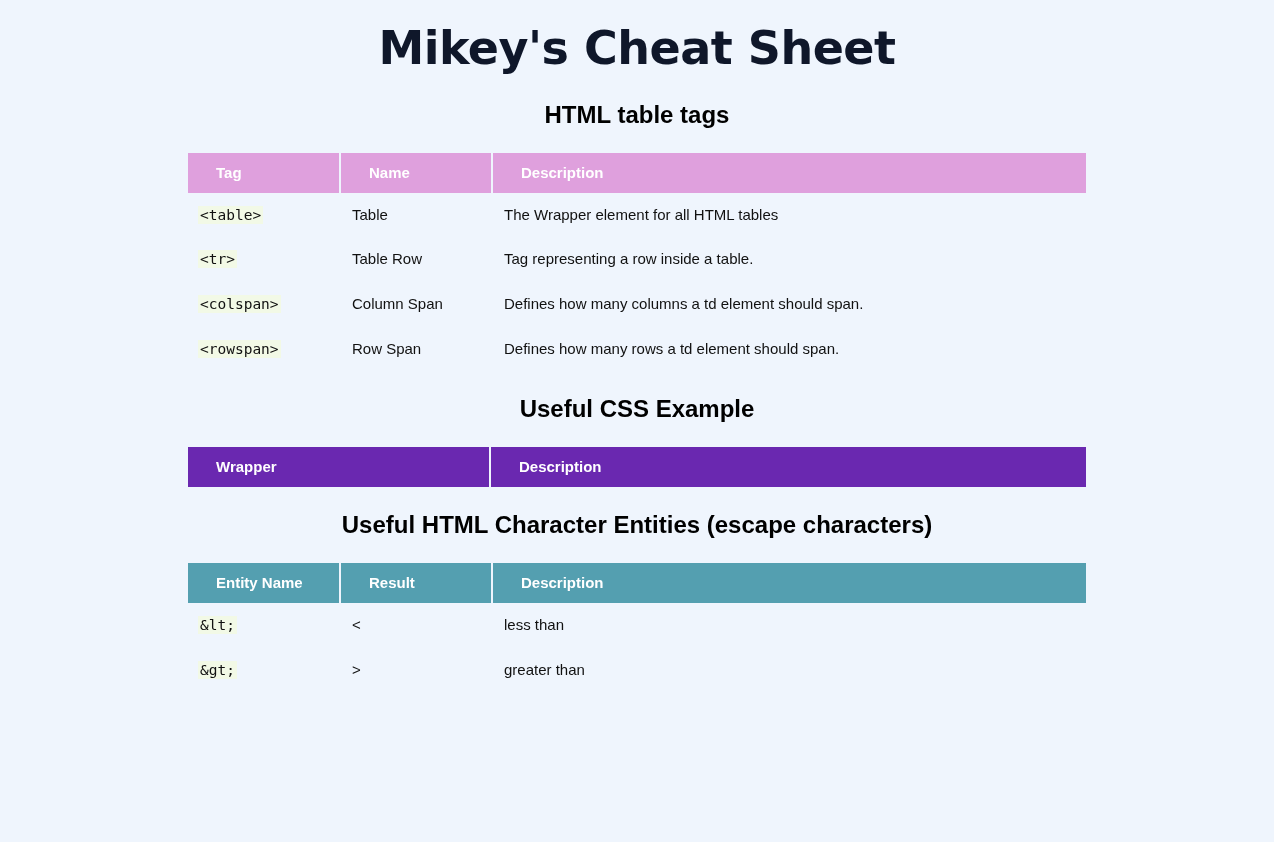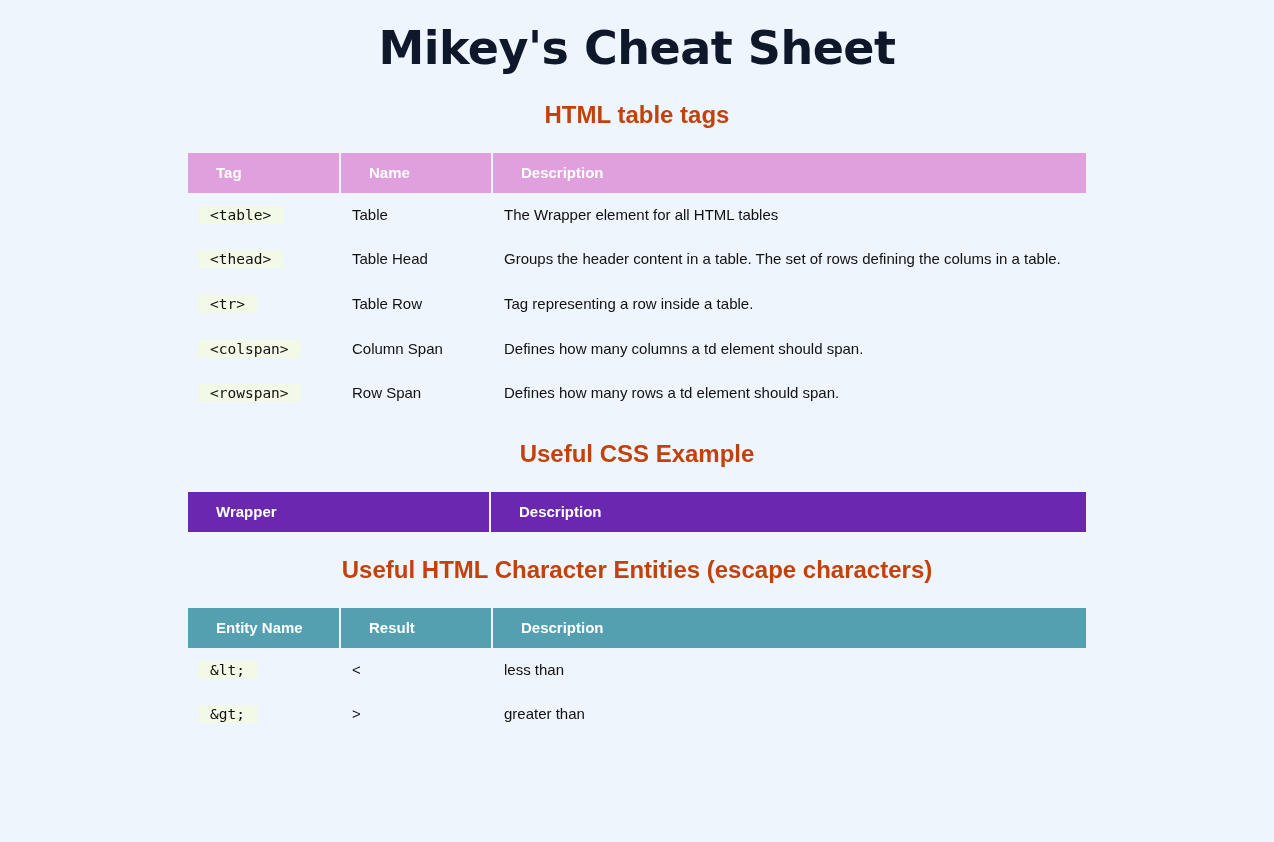--- a/index.html
+++ b/index.html
@@ -26,21 +26,21 @@
     line-height: 1.15;
     color: #0f172a;
   }
 
   .section-title {
     text-align: center;
     font-family: "Liberation Sans", sans-serif;
     font-size: 24px;
     font-weight: bold;
     margin: 0;
-    color: #c2410c;
+    color: #000000;
   }
 
   .title-spacer-1 { height: 26px; }
 
   .cheat-table {
     width: 898px;
     margin: 0 auto;
     border-collapse: collapse;
     table-layout: fixed;
     font-size: 15px;
@@ -69,21 +69,21 @@
     background: transparent;
   }
 
   .cheat-table tbody td.code-cell { padding-left: 10px; }
 
   code.snippet {
     font-family: "DejaVu Sans Mono", "Liberation Mono", monospace;
     font-size: 14.5px;
     background: #f2f9e6;
     color: #111;
-    padding: 1px 12px;
+    padding: 1px 2px;
     white-space: pre;
   }
 
   .col-a { width: 152px; }
   .col-b { width: 152px; }
   .col-c { width: 594px; }
 
   .col-ex { width: 302px; }
   .col-exdesc { width: 596px; }
   .gap-md { height: 24px; }
@@ -109,25 +109,20 @@
       <th>Tag</th>
       <th>Name</th>
       <th>Description</th>
     </tr>
   </thead>
   <tbody>
     <tr>
       <td class="code-cell"><code class="snippet">&lt;table&gt;</code></td>
       <td>Table</td>
       <td>The Wrapper element for all HTML tables</td>
-    </tr>
-    <tr>
-      <td class="code-cell"><code class="snippet">&lt;thead&gt;</code></td>
-      <td>Table Head</td>
-      <td>Groups the header content in a table. The set of rows defining the colums in a table.</td>
     </tr>
     <tr>
       <td class="code-cell"><code class="snippet">&lt;tr&gt;</code></td>
       <td>Table Row</td>
       <td>Tag representing a row inside a table.</td>
     </tr>
     <tr>
       <td class="code-cell"><code class="snippet">&lt;colspan&gt;</code></td>
       <td>Column Span</td>
       <td>Defines how many columns a td element should span.</td>

